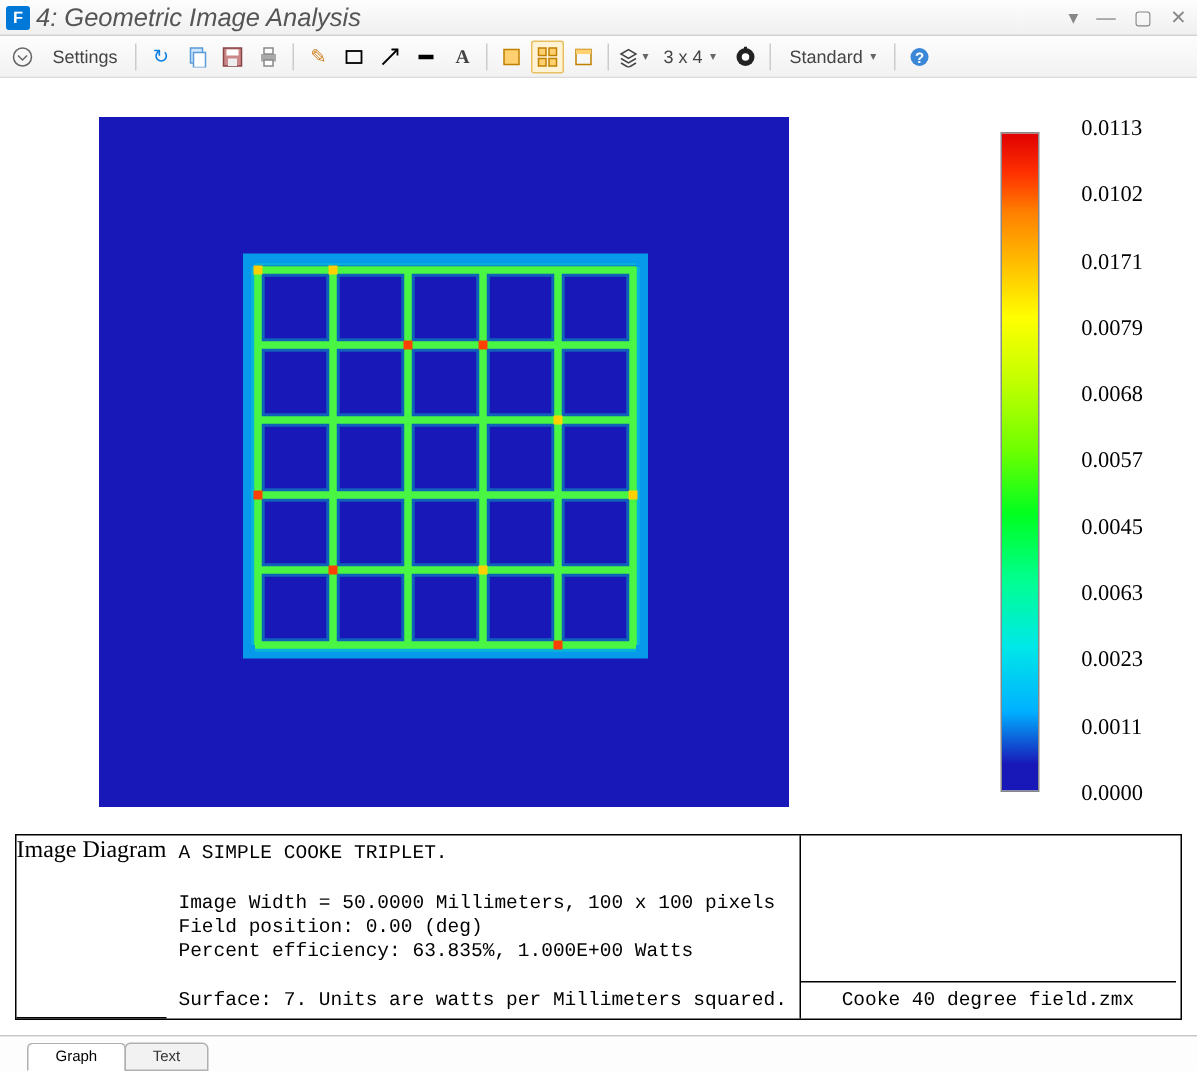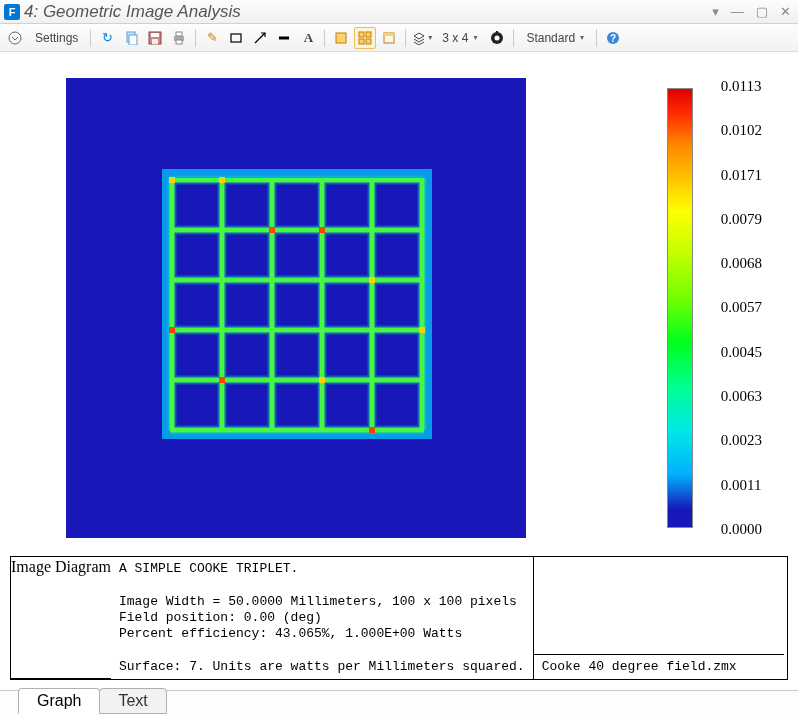--- a/index.html
+++ b/index.html
@@ -153,38 +153,38 @@
     width: 250px;
     display: flex;
     flex-direction: column;
   }
   .info-right-top {
     flex: 1;
     border-bottom: 1px solid #000;
   }
   .info-right-bot {
     padding: 4px 8px;
-    text-align: left;
+    text-align: center;
     line-height: 1.25;
   }
   .tabs {
     height: 24px;
     border-top: 1px solid #c8c8c8;
     display: flex;
     align-items: flex-end;
     padding-left: 18px;
     gap: 0;
     background: #fdfdfd;
   }
   .tab {
     padding: 3px 18px;
     border: 1px solid #b0b0b0;
     border-top-left-radius: 4px;
     border-top-right-radius: 4px;
-    font-size: 16px;
+    font-size: 10px;
     background: #f2f2f2;
     color: #333;
     position: relative;
     margin-right: -1px;
   }
   .tab.active {
     background: #fff;
     border-bottom: 1px solid #fff;
     color: #000;
   }
@@ -380,21 +380,21 @@
     </div>
   </div>
 
   <div class="info-panel">
     <div class="info-title">Image Diagram</div>
     <div class="info-row">
       <div class="info-left"><span>A SIMPLE COOKE TRIPLET.</span>
 
 <span>Image Width = 50.0000 Millimeters, 100 x 100 pixels</span>
 <span>Field position:    0.00 (deg)</span>
-<span>Percent efficiency: 43.065%, 1.000E+00 Watts</span>
+<span>Percent efficiency: 63.835%, 1.000E+00 Watts</span>
 
 <span>Surface: 7. Units are watts per Millimeters squared.</span></div>
       <div class="info-right">
         <div class="info-right-top"></div>
         <div class="info-right-bot">
           <div>Cooke 40 degree field.zmx</div>
         </div>
       </div>
     </div>
   </div>

